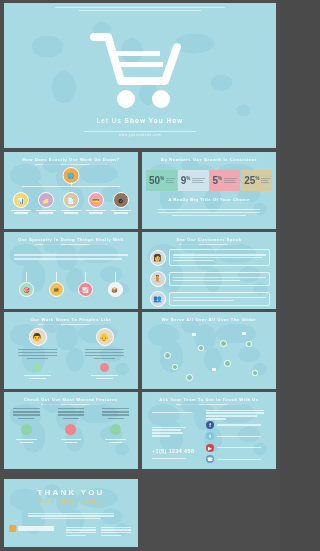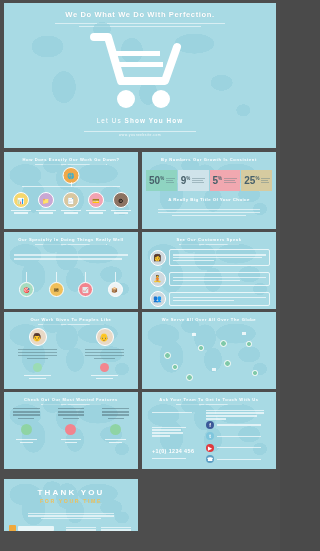--- a/index.html
+++ b/index.html
@@ -123,42 +123,41 @@
   .cl{position:absolute;}
   .cl div{height:1.3px;margin:1.6px 0;background:rgba(255,255,255,.65);}
   .soc{position:absolute;left:64px;top:29px;}
   .socrow{display:flex;align-items:center;gap:3px;margin-bottom:3.4px;}
   .socic{width:8px;height:8px;border-radius:50%;display:flex;align-items:center;
          justify-content:center;color:#fff;font-size:5px;font-weight:bold;flex:none;}
   .socln{width:44px;height:1.3px;background:rgba(255,255,255,.65);}
   .bignum{position:absolute;left:10px;top:56px;color:#fff;font-size:5.4px;font-weight:bold;letter-spacing:.4px;}
 
   
-  .thanks{position:absolute;left:4px;top:479px;width:134px;height:52px;}
+  .thanks{position:absolute;left:4px;top:479px;width:134px;height:68px;}
   .tyTitle{position:relative;text-align:center;color:#fff;font-weight:bold;
            font-size:8px;letter-spacing:2.2px;padding-top:9px;}
   .tySub{position:relative;text-align:center;color:#f0c05a;font-weight:bold;
          font-size:5.2px;letter-spacing:1.6px;margin-top:1px;}
   .tyPara{position:absolute;left:24px;right:24px;top:32px;}
   .tyPara div{height:1.2px;margin:1.6px 0;background:rgba(255,255,255,.62);}
   .logo{position:absolute;left:5px;top:46px;display:flex;align-items:center;gap:1.5px;}
   .logoMark{width:7px;height:7px;background:#f0a93c;border-radius:1px;}
   .logoTxt{width:36px;height:5px;background:rgba(255,255,255,.75);border-radius:1px;}
   .tyCols{position:absolute;left:62px;top:46px;display:flex;gap:5px;}
   .tyCols .col div{height:1.2px;width:30px;margin:1.6px 0;background:rgba(255,255,255,.62);}
   .bottomEmpty{position:absolute;left:141px;top:479px;width:135px;height:68px;background:#4d4d4d;}
 </style>
 </head>
 <body>
 
 <div class="page">
 
   <div class="slide hero">
     <div class="map"></div>
-    <div class="ttl hTitle">We Do What We Do With Perfection.</div>
     <div class="rule hrule1"></div>
     <div class="rule hrule2"></div>
 
     <div class="cart">
       <svg width="100" height="78" viewBox="0 0 100 78">
         <path d="M4 6 h14 l13 44 h44 l12 -34" fill="none" stroke="#ffffff" stroke-width="8" stroke-linecap="round" stroke-linejoin="round"></path>
         <rect x="26" y="20" width="44" height="5" fill="#ffffff"></rect>
         <rect x="29" y="31" width="44" height="5" fill="#ffffff"></rect>
         <circle cx="36" cy="68" r="9" fill="#ffffff"></circle>
         <circle cx="71" cy="68" r="9" fill="#ffffff"></circle>

